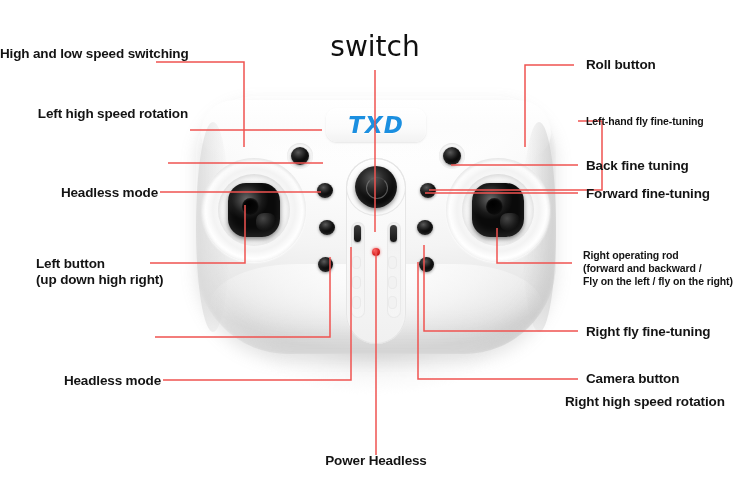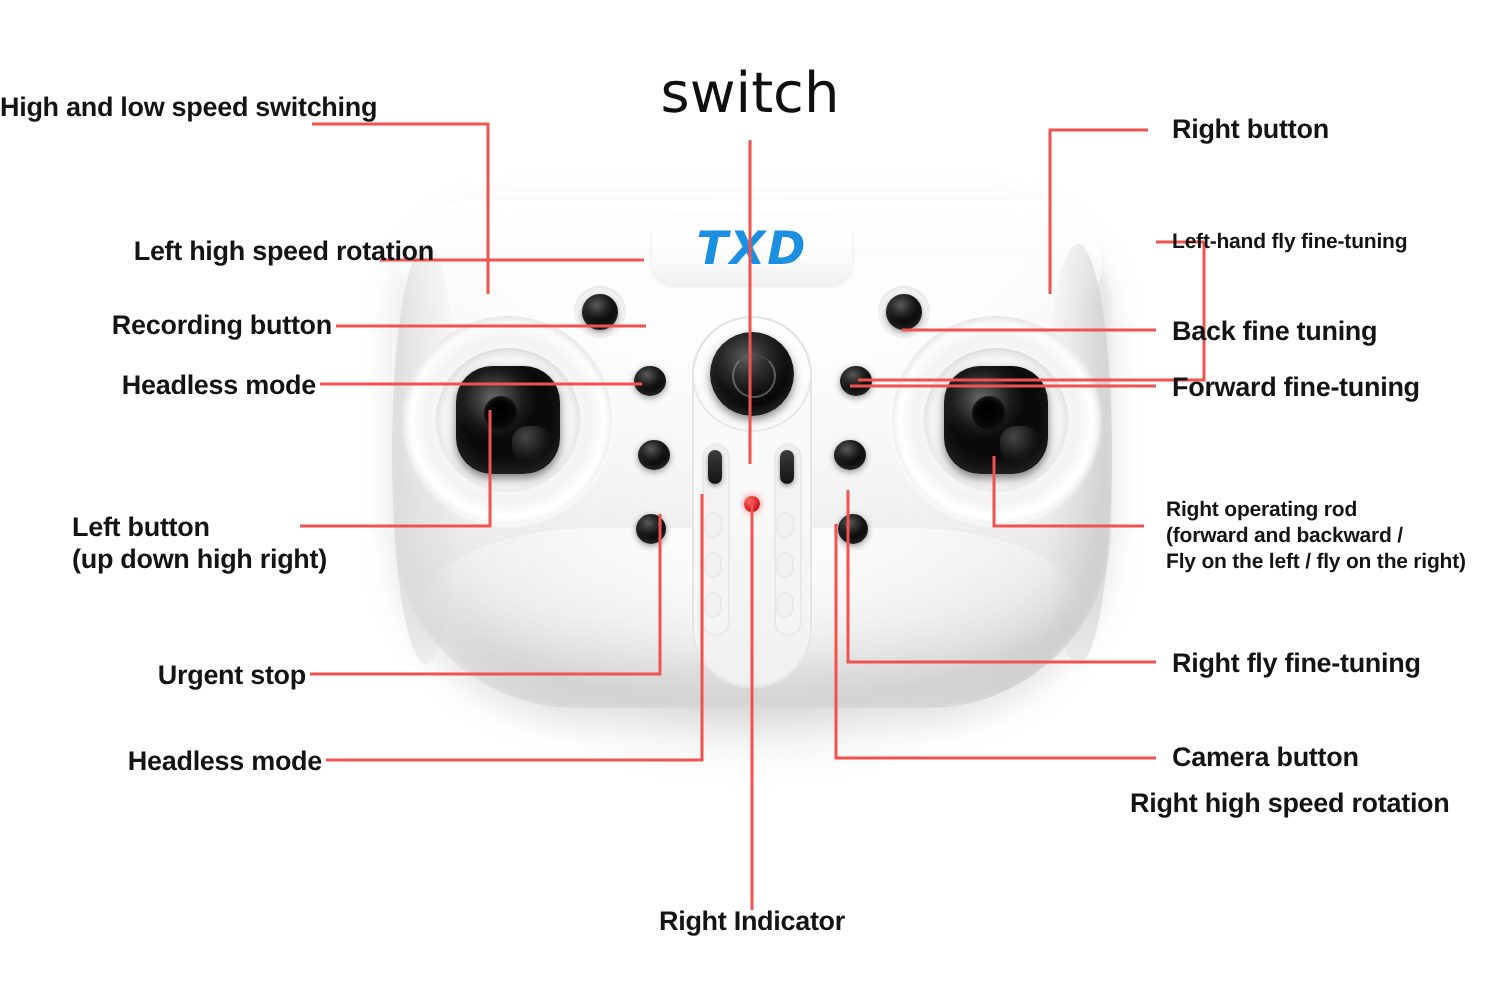--- a/index.html
+++ b/index.html
@@ -237,50 +237,48 @@
       <path d="M578 331 L424 331 L424 245"></path>
 
       <path d="M578 379 L418 379 L418 262"></path>
     </g>
   </svg>
 
   <div class="lbl c title-switch" style="left:275px;top:30px;width:200px;">switch</div>
 
   <div class="lbl r big" style="left:0px;top:46px;width:154px;">High and low speed switching</div>
 
-  <div class="lbl r big" style="left:0px;top:118px;width:188px;margin-left:29px;">Left high speed rotation</div>
-
-  <div class="lbl r big" style="left:0px;top:155px;width:166px;">Recording button</div>
+  <div class="lbl r big" style="left:0px;top:106px;width:188px;">Left high speed rotation</div>
+
 
   <div class="lbl r big" style="left:0px;top:185px;width:158px;">Headless mode</div>
 
   <div class="lbl l big" style="left:36px;top:256px;width:230px;">
     <div>Left button</div>
     <div>(up down high right)</div>
   </div>
 
-  <div class="lbl r big" style="left:0px;top:330px;width:153px;">Urgent stop</div>
 
   <div class="lbl r big" style="left:0px;top:373px;width:161px;">Headless mode</div>
 
-  <div class="lbl l big" style="left:586px;top:57px;width:164px;">Right button</div>
+  <div class="lbl l big" style="left:586px;top:57px;width:164px;">Roll button</div>
 
   <div class="lbl l small" style="left:586px;top:115px;width:170px;">Left-hand fly fine-tuning</div>
 
   <div class="lbl l big" style="left:586px;top:158px;width:170px;">Back fine tuning</div>
 
   <div class="lbl l big" style="left:586px;top:186px;width:176px;">Forward fine-tuning</div>
 
   <div class="lbl l small" style="left:583px;top:249px;width:180px;">
     <div>Right operating rod</div>
     <div>(forward and backward /</div>
     <div>Fly on the left / fly on the right)</div>
   </div>
 
   <div class="lbl l big" style="left:586px;top:324px;width:180px;">Right fly fine-tuning</div>
 
   <div class="lbl l big" style="left:586px;top:371px;width:180px;">Camera button</div>
 
   <div class="lbl l big" style="left:565px;top:394px;width:195px;">Right high speed rotation</div>
 
-  <div class="lbl c big" style="left:276px;top:453px;width:200px;">Right Indicator</div>
+  <div class="lbl c big" style="left:276px;top:453px;width:200px;">Power Headless</div>
 
 </div>
 
 </body></html>

